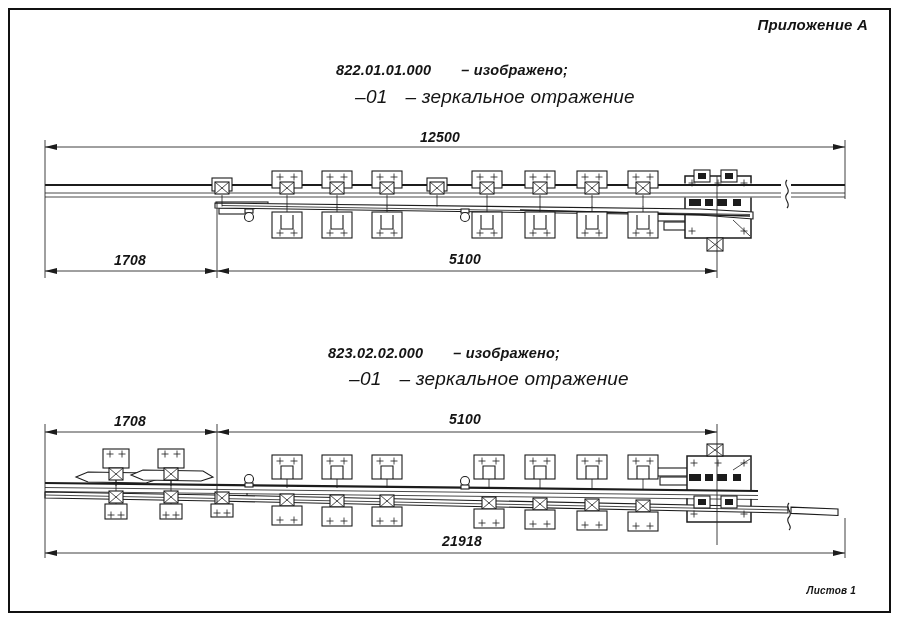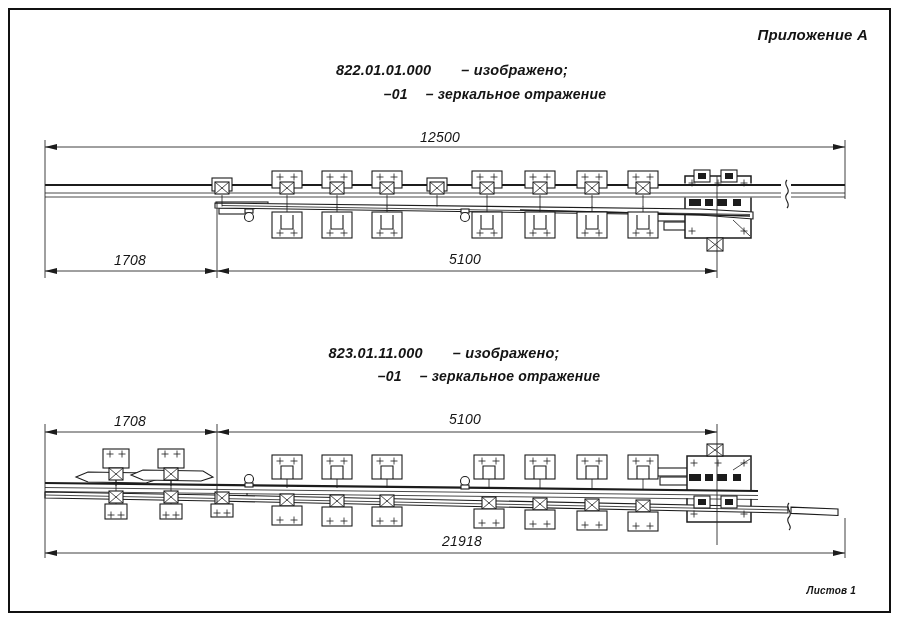--- a/index.html
+++ b/index.html
@@ -3,23 +3,23 @@
 <meta charset="utf-8">
 <style>
   html,body{margin:0;padding:0;background:#e8e8e8;}
   .page{position:relative;width:900px;height:631px;background:#ffffff;overflow:hidden;
         font-family:"Liberation Sans",sans-serif;}
   .page svg{position:absolute;left:0;top:0;}
   .lbl{position:absolute;font:italic 14px/1.15 "Liberation Sans",sans-serif;color:#141414;
        white-space:nowrap;transform:translateX(-50%);letter-spacing:.2px;}
   .ttl{font-size:15px;font-weight:bold;}
   .code-line{display:flex;gap:30px;font-weight:bold;font-size:14.5px;}
-  .mir-line{display:flex;gap:18px;font-weight:bold;font-size:14px;}
+  .mir-line{display:flex;gap:18px;font-weight:normal;font-size:19px;}
   .anch-r{transform:none;}
-  .dimlbl{font-size:14px;font-weight:normal;}
+  .dimlbl{font-size:14px;font-weight:bold;}
   
   .ln{stroke:#1c1c1c;stroke-width:1.1;fill:none}
   .ln2{stroke:#1c1c1c;stroke-width:2.2;fill:none}
   .thin{stroke:#1c1c1c;stroke-width:.8;fill:none}
   .wf{fill:#fff;stroke:#1c1c1c;stroke-width:1.1}
   .wf2{fill:#fff;stroke:#1c1c1c;stroke-width:1.5}
   .dk{fill:#1c1c1c;stroke:none}
   .dim{stroke:#2b2b2b;stroke-width:.9;fill:none}
   .bare{fill:#fff;stroke:none}
 </style>
@@ -422,37 +422,37 @@
       <line class="dim" x1="217" y1="424" x2="217" y2="503"></line>
       <line class="dim" x1="717" y1="424" x2="717" y2="545"></line>
       <line class="dim" x1="845" y1="518" x2="845" y2="558"></line>
       <line class="dim" x1="45" y1="432" x2="217" y2="432" marker-start="url(#da)" marker-end="url(#da)"></line>
       <line class="dim" x1="217" y1="432" x2="717" y2="432" marker-start="url(#da)" marker-end="url(#da)"></line>
       <line class="dim" x1="45" y1="553" x2="845" y2="553" marker-start="url(#da)" marker-end="url(#da)"></line>
     </g>
   </g>
 </svg>
 
-<div class="lbl anch-r ttl" style="right:32px;top:26px;">Приложение А</div>
+<div class="lbl anch-r ttl" style="right:32px;top:16px;">Приложение А</div>
 
 <div class="lbl code-line" style="left:452px;top:62px;">
   <span>822.01.01.000</span>
   <span>– изображено;</span>
 </div>
 <div class="lbl mir-line" style="left:495px;top:86px;">
   <span>–01</span>
   <span>– зеркальное отражение</span>
 </div>
 
 <div class="lbl dimlbl" style="left:440px;top:129px;">12500</div>
 <div class="lbl dimlbl" style="left:130px;top:252px;">1708</div>
 <div class="lbl dimlbl" style="left:465px;top:251px;">5100</div>
 
 <div class="lbl code-line" style="left:444px;top:345px;">
-  <span>823.01.11.000</span>
+  <span>823.02.02.000</span>
   <span>– изображено;</span>
 </div>
 <div class="lbl mir-line" style="left:489px;top:368px;">
   <span>–01</span>
   <span>– зеркальное отражение</span>
 </div>
 
 <div class="lbl dimlbl" style="left:130px;top:413px;">1708</div>
 <div class="lbl dimlbl" style="left:465px;top:411px;">5100</div>
 <div class="lbl dimlbl" style="left:462px;top:533px;">21918</div>

